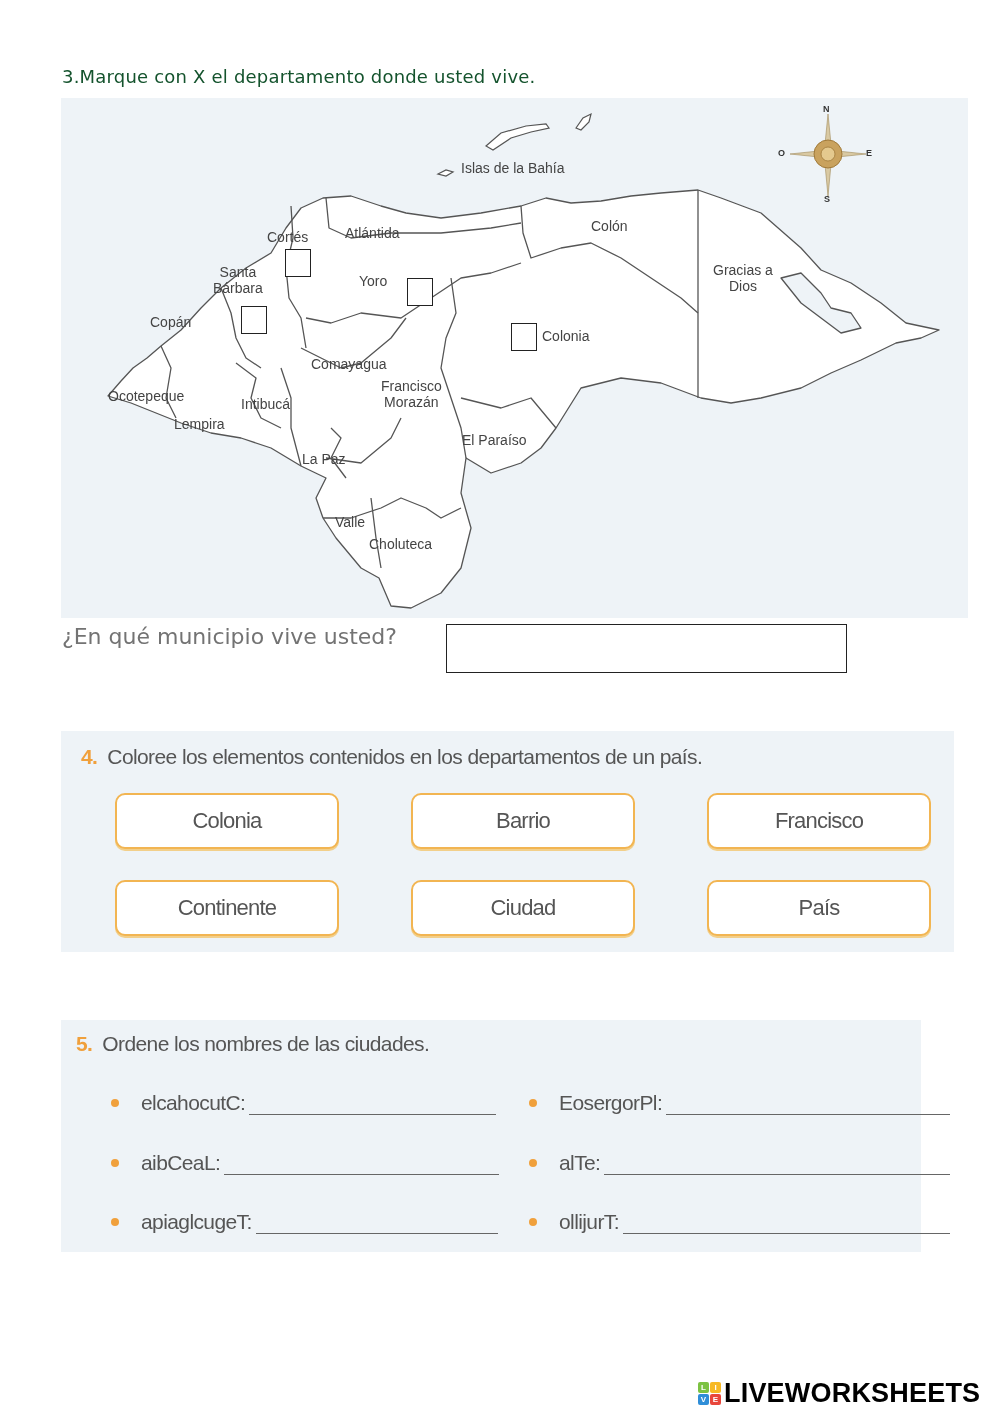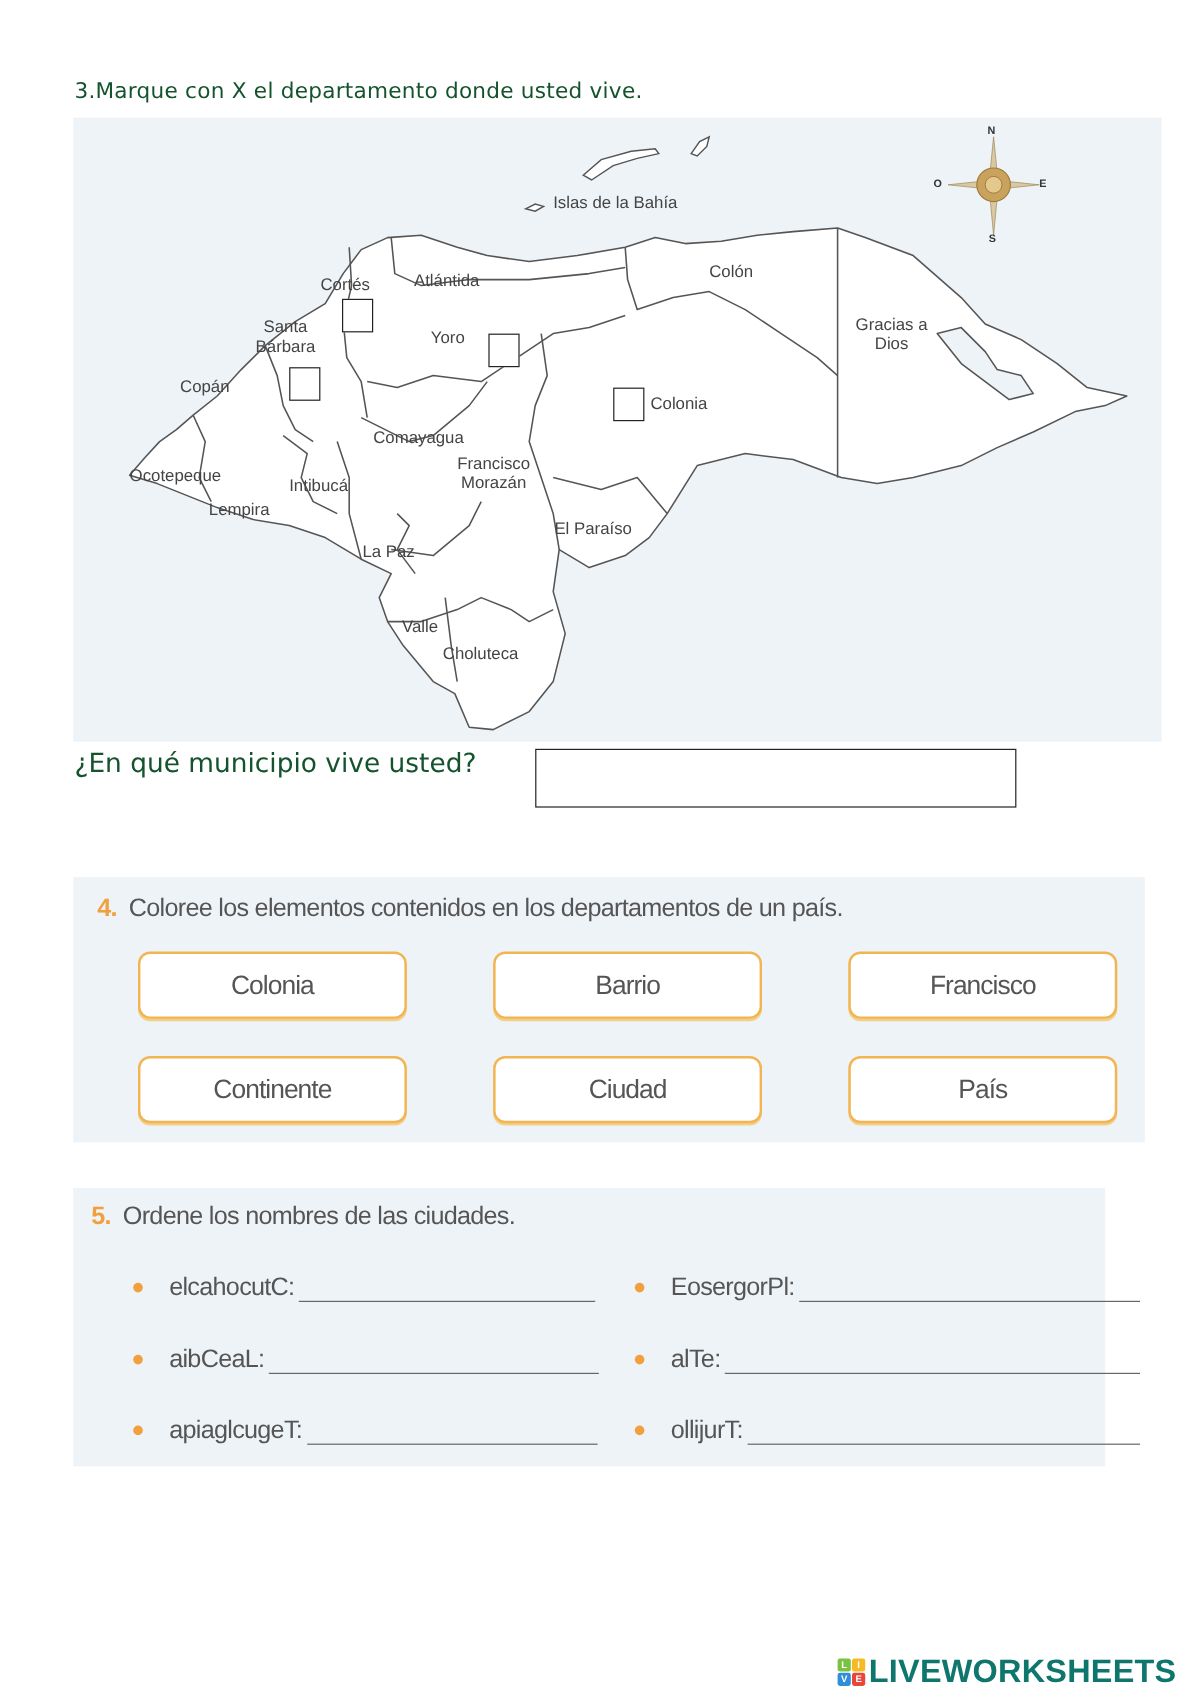--- a/index.html
+++ b/index.html
@@ -4,35 +4,35 @@
   <style>
     html, body { margin: 0; padding: 0; background: #ffffff; }
     body { width: 1000px; height: 1413px; position: relative; overflow: hidden; font-family: "DejaVu Sans", sans-serif; color: #222; }
     .q3-title { position: absolute; left: 62px; top: 66px; font-size: 18px; color: #14532d; font-family: "DejaVu Sans", sans-serif; letter-spacing: 0.2px; }
     .map-panel { position: absolute; left: 61px; top: 98px; width: 907px; height: 520px; background: #eef3f7; overflow: hidden; }
     .map-panel svg { position: absolute; left: 0; top: 0; }
     .map-label { position: absolute; font-family: "Liberation Sans", sans-serif; font-size: 14px; color: #444; line-height: 16px; white-space: nowrap; text-align: center; }
     .checkbox { position: absolute; width: 26px; height: 28px; border: 1.5px solid #222; background: #fff; box-sizing: border-box; cursor: pointer; }
     .compass { position: absolute; left: 778px; top: 104px; width: 100px; height: 100px; }
     .compass-letter { position: absolute; font-family: "Liberation Sans", sans-serif; font-size: 9px; font-weight: bold; color: #333; }
-    .municipio-q { position: absolute; left: 62px; top: 624px; font-size: 22px; color: #14532d; font-family: "DejaVu Sans", sans-serif; }
+    .municipio-q { position: absolute; left: 62px; top: 624px; font-size: 22px; color: #737373; font-family: "DejaVu Sans", sans-serif; }
     .municipio-input { position: absolute; left: 446px; top: 624px; width: 401px; height: 49px; border: 1.5px solid #222; background: #fff; box-sizing: border-box; font-size: 18px; padding: 0 8px; outline: none; }
     .panel { position: absolute; background: #eef3f7; }
     .panel4 { left: 61px; top: 731px; width: 893px; height: 221px; }
-    .panel5 { left: 61px; top: 990px; width: 860px; height: 232px; }
+    .panel5 { left: 61px; top: 1020px; width: 860px; height: 232px; }
     .panel-title { position: absolute; font-family: "Liberation Sans", sans-serif; font-size: 21px; color: #555; letter-spacing: -0.6px; }
     .panel-num { color: #f0a03c; font-weight: bold; margin-right: 10px; }
     .choice { position: absolute; width: 224px; height: 56px; border: 2px solid #f2b552; border-radius: 10px; background: #fff; box-sizing: border-box; display: flex; align-items: center; justify-content: center; font-family: "Liberation Sans", sans-serif; font-size: 22px; color: #555; letter-spacing: -0.8px; box-shadow: 0 2px 0 #f2cf8a; cursor: pointer; }
     .word-row { position: absolute; display: flex; align-items: flex-end; font-family: "Liberation Sans", sans-serif; font-size: 21px; color: #555; letter-spacing: -0.6px; }
     .bullet { width: 8px; height: 8px; border-radius: 50%; background: #f0a03c; margin-right: 22px; margin-bottom: 8px; flex: none; }
     .word-line { flex: 1; height: 22px; border: none; border-bottom: 1.5px solid #666; background: transparent; margin-left: 4px; outline: none; font-size: 17px; }
     .logo { position: absolute; left: 698px; top: 1378px; display: flex; align-items: center; }
     .logo-grid { display: grid; grid-template-columns: 11px 11px; grid-template-rows: 11px 11px; gap: 1px; margin-right: 3px; }
     .logo-cell { font-family: "Liberation Sans", sans-serif; font-size: 8px; font-weight: bold; color: #fff; display: flex; align-items: center; justify-content: center; border-radius: 2px; }
-    .logo-text { font-family: "Liberation Sans", sans-serif; font-weight: bold; font-size: 27px; color: #0f766e; letter-spacing: 0.2px; }
+    .logo-text { font-family: "Liberation Sans", sans-serif; font-weight: bold; font-size: 27px; color: #000000; letter-spacing: 0.2px; }
   </style>
 </head>
 <body>
 
 <div class="q3-title">3.Marque con X el departamento donde usted vive.</div>
 
 <div class="map-panel">
   <svg width="907" height="520" viewBox="0 0 907 520">
     <g fill="#ffffff" stroke="#555" stroke-width="1.3" stroke-linejoin="round">
 

